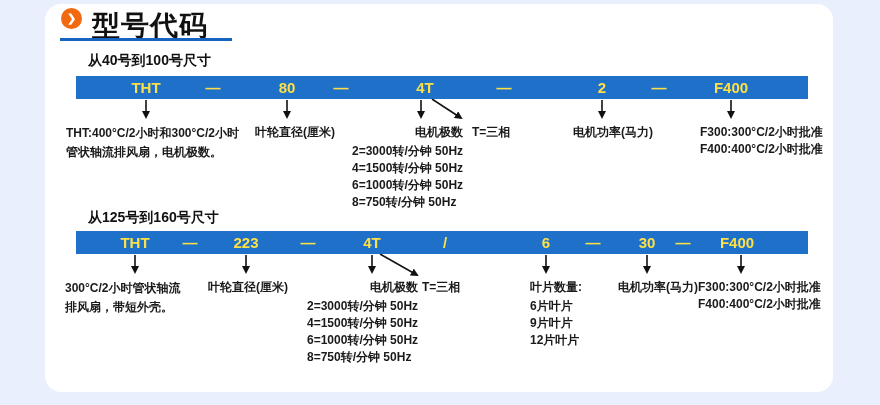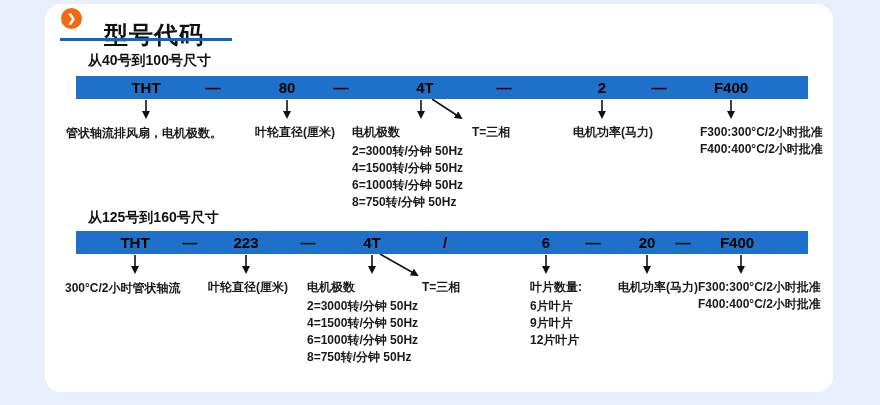--- a/index.html
+++ b/index.html
@@ -1,38 +1,38 @@
 <!DOCTYPE html>
 <html><head>
 <meta charset="utf-8">
 <style>
   html,body{margin:0;padding:0;}
   body{width:880px;height:405px;background:#e9effc;font-family:"Liberation Sans",sans-serif;overflow:hidden;position:relative;}
   .card{position:absolute;left:45px;top:4px;width:788px;height:388px;background:#ffffff;border-radius:16px;}
   
   .badge{position:absolute;left:61px;top:8px;width:21px;height:21px;border-radius:50%;background:#f2690f;
          display:flex;align-items:center;justify-content:center;color:#fff;font-size:11px;font-weight:bold;line-height:1;}
-  .page-title{position:absolute;left:92px;top:7px;margin:12px;font-size:24px;font-weight:bold;color:#111;letter-spacing:1px;}
+  .page-title{position:absolute;left:92px;top:7px;margin:0;font-size:28px;font-weight:bold;color:#111;letter-spacing:1px;}
   .rule{position:absolute;left:60px;top:38px;width:172px;height:3px;background:#1565c0;}
   
   .sec-title{position:absolute;font-size:14px;font-weight:bold;color:#111;}
   #s1-title{left:88px;top:52px;}
   #s2-title{left:88px;top:209px;}
   
   .bar{position:absolute;left:76px;width:732px;height:23px;background:#1e70c8;}
   #bar1{top:76px;} #bar2{top:231px;}
   .seg{position:absolute;top:0;height:39px;line-height:23px;transform:translateX(-50%);
-       color:#000000;font-size:15px;font-weight:bold;white-space:nowrap;}
+       color:#fde047;font-size:15px;font-weight:bold;white-space:nowrap;}
   
   .arrows{position:absolute;left:0;pointer-events:none;}
   #arrows1{top:99px;} #arrows2{top:254px;}
   
   .col{position:absolute;color:#1a1a1a;font-size:12px;font-weight:bold;line-height:17px;white-space:nowrap;}
   .col.loose{line-height:19px;}
-  .col .hd{margin-bottom:2px;}
+  .col .hd{margin-bottom:2px;text-align:right;}
   .s1col{top:124px;} .s2col{top:279px;}
   #s1c1{left:66px;} #s1c2{left:255px;} #s1c3{left:352px;} #s1c4{left:472px;} #s1c5{left:573px;} #s1c6{left:700px;}
   #s2c1{left:65px;} #s2c2{left:208px;} #s2c3{left:307px;} #s2c4{left:422px;} #s2c5{left:530px;} #s2c6{left:618px;} #s2c7{left:698px;}
 </style>
 </head>
 <body>
 
 <div class="card"></div>
 
 <span class="badge">
@@ -65,20 +65,21 @@
     <path d="M146 1 V18" marker-end="url(#ah1)"></path>
     <path d="M287 1 V18" marker-end="url(#ah1)"></path>
     <path d="M421 1 V18" marker-end="url(#ah1)"></path>
     <path d="M432 0 L461 19" marker-end="url(#ah1)"></path>
     <path d="M602 1 V18" marker-end="url(#ah1)"></path>
     <path d="M731 1 V18" marker-end="url(#ah1)"></path>
   </g>
 </svg>
 
 <div class="col loose s1col" id="s1c1">
+  <div>THT:400°C/2小时和300°C/2小时</div>
   <div>管状轴流排风扇，电机极数。</div>
 </div>
 <div class="col s1col" id="s1c2">
   <div>叶轮直径(厘米)</div>
 </div>
 <div class="col s1col" id="s1c3">
   <div class="hd">电机极数</div>
   <div>2=3000转/分钟 50Hz</div>
   <div>4=1500转/分钟 50Hz</div>
   <div>6=1000转/分钟 50Hz</div>
@@ -99,21 +100,21 @@
 
 <div class="bar" id="bar2">
   <span class="seg" style="left:59px">THT</span>
   <span class="seg" style="left:114px">—</span>
   <span class="seg" style="left:170px">223</span>
   <span class="seg" style="left:232px">—</span>
   <span class="seg" style="left:296px">4T</span>
   <span class="seg" style="left:369px">/</span>
   <span class="seg" style="left:470px">6</span>
   <span class="seg" style="left:517px">—</span>
-  <span class="seg" style="left:571px">20</span>
+  <span class="seg" style="left:571px">30</span>
   <span class="seg" style="left:607px">—</span>
   <span class="seg" style="left:661px">F400</span>
 </div>
 
 <svg class="arrows" id="arrows2" width="880" height="30" viewBox="0 0 880 30">
   <defs>
     <marker id="ah2" markerUnits="userSpaceOnUse" markerWidth="8" markerHeight="8" refX="6" refY="4" orient="auto">
       <path d="M0 0 L8 4 L0 8 Z" fill="#111"></path>
     </marker>
   </defs>
@@ -123,20 +124,21 @@
     <path d="M372 1 V18" marker-end="url(#ah2)"></path>
     <path d="M380 0 L417 21" marker-end="url(#ah2)"></path>
     <path d="M546 1 V18" marker-end="url(#ah2)"></path>
     <path d="M647 1 V18" marker-end="url(#ah2)"></path>
     <path d="M741 1 V18" marker-end="url(#ah2)"></path>
   </g>
 </svg>
 
 <div class="col loose s2col" id="s2c1">
   <div>300°C/2小时管状轴流</div>
+  <div>排风扇，带短外壳。</div>
 </div>
 <div class="col s2col" id="s2c2">
   <div>叶轮直径(厘米)</div>
 </div>
 <div class="col s2col" id="s2c3">
   <div class="hd">电机极数</div>
   <div>2=3000转/分钟 50Hz</div>
   <div>4=1500转/分钟 50Hz</div>
   <div>6=1000转/分钟 50Hz</div>
   <div>8=750转/分钟 50Hz</div>

